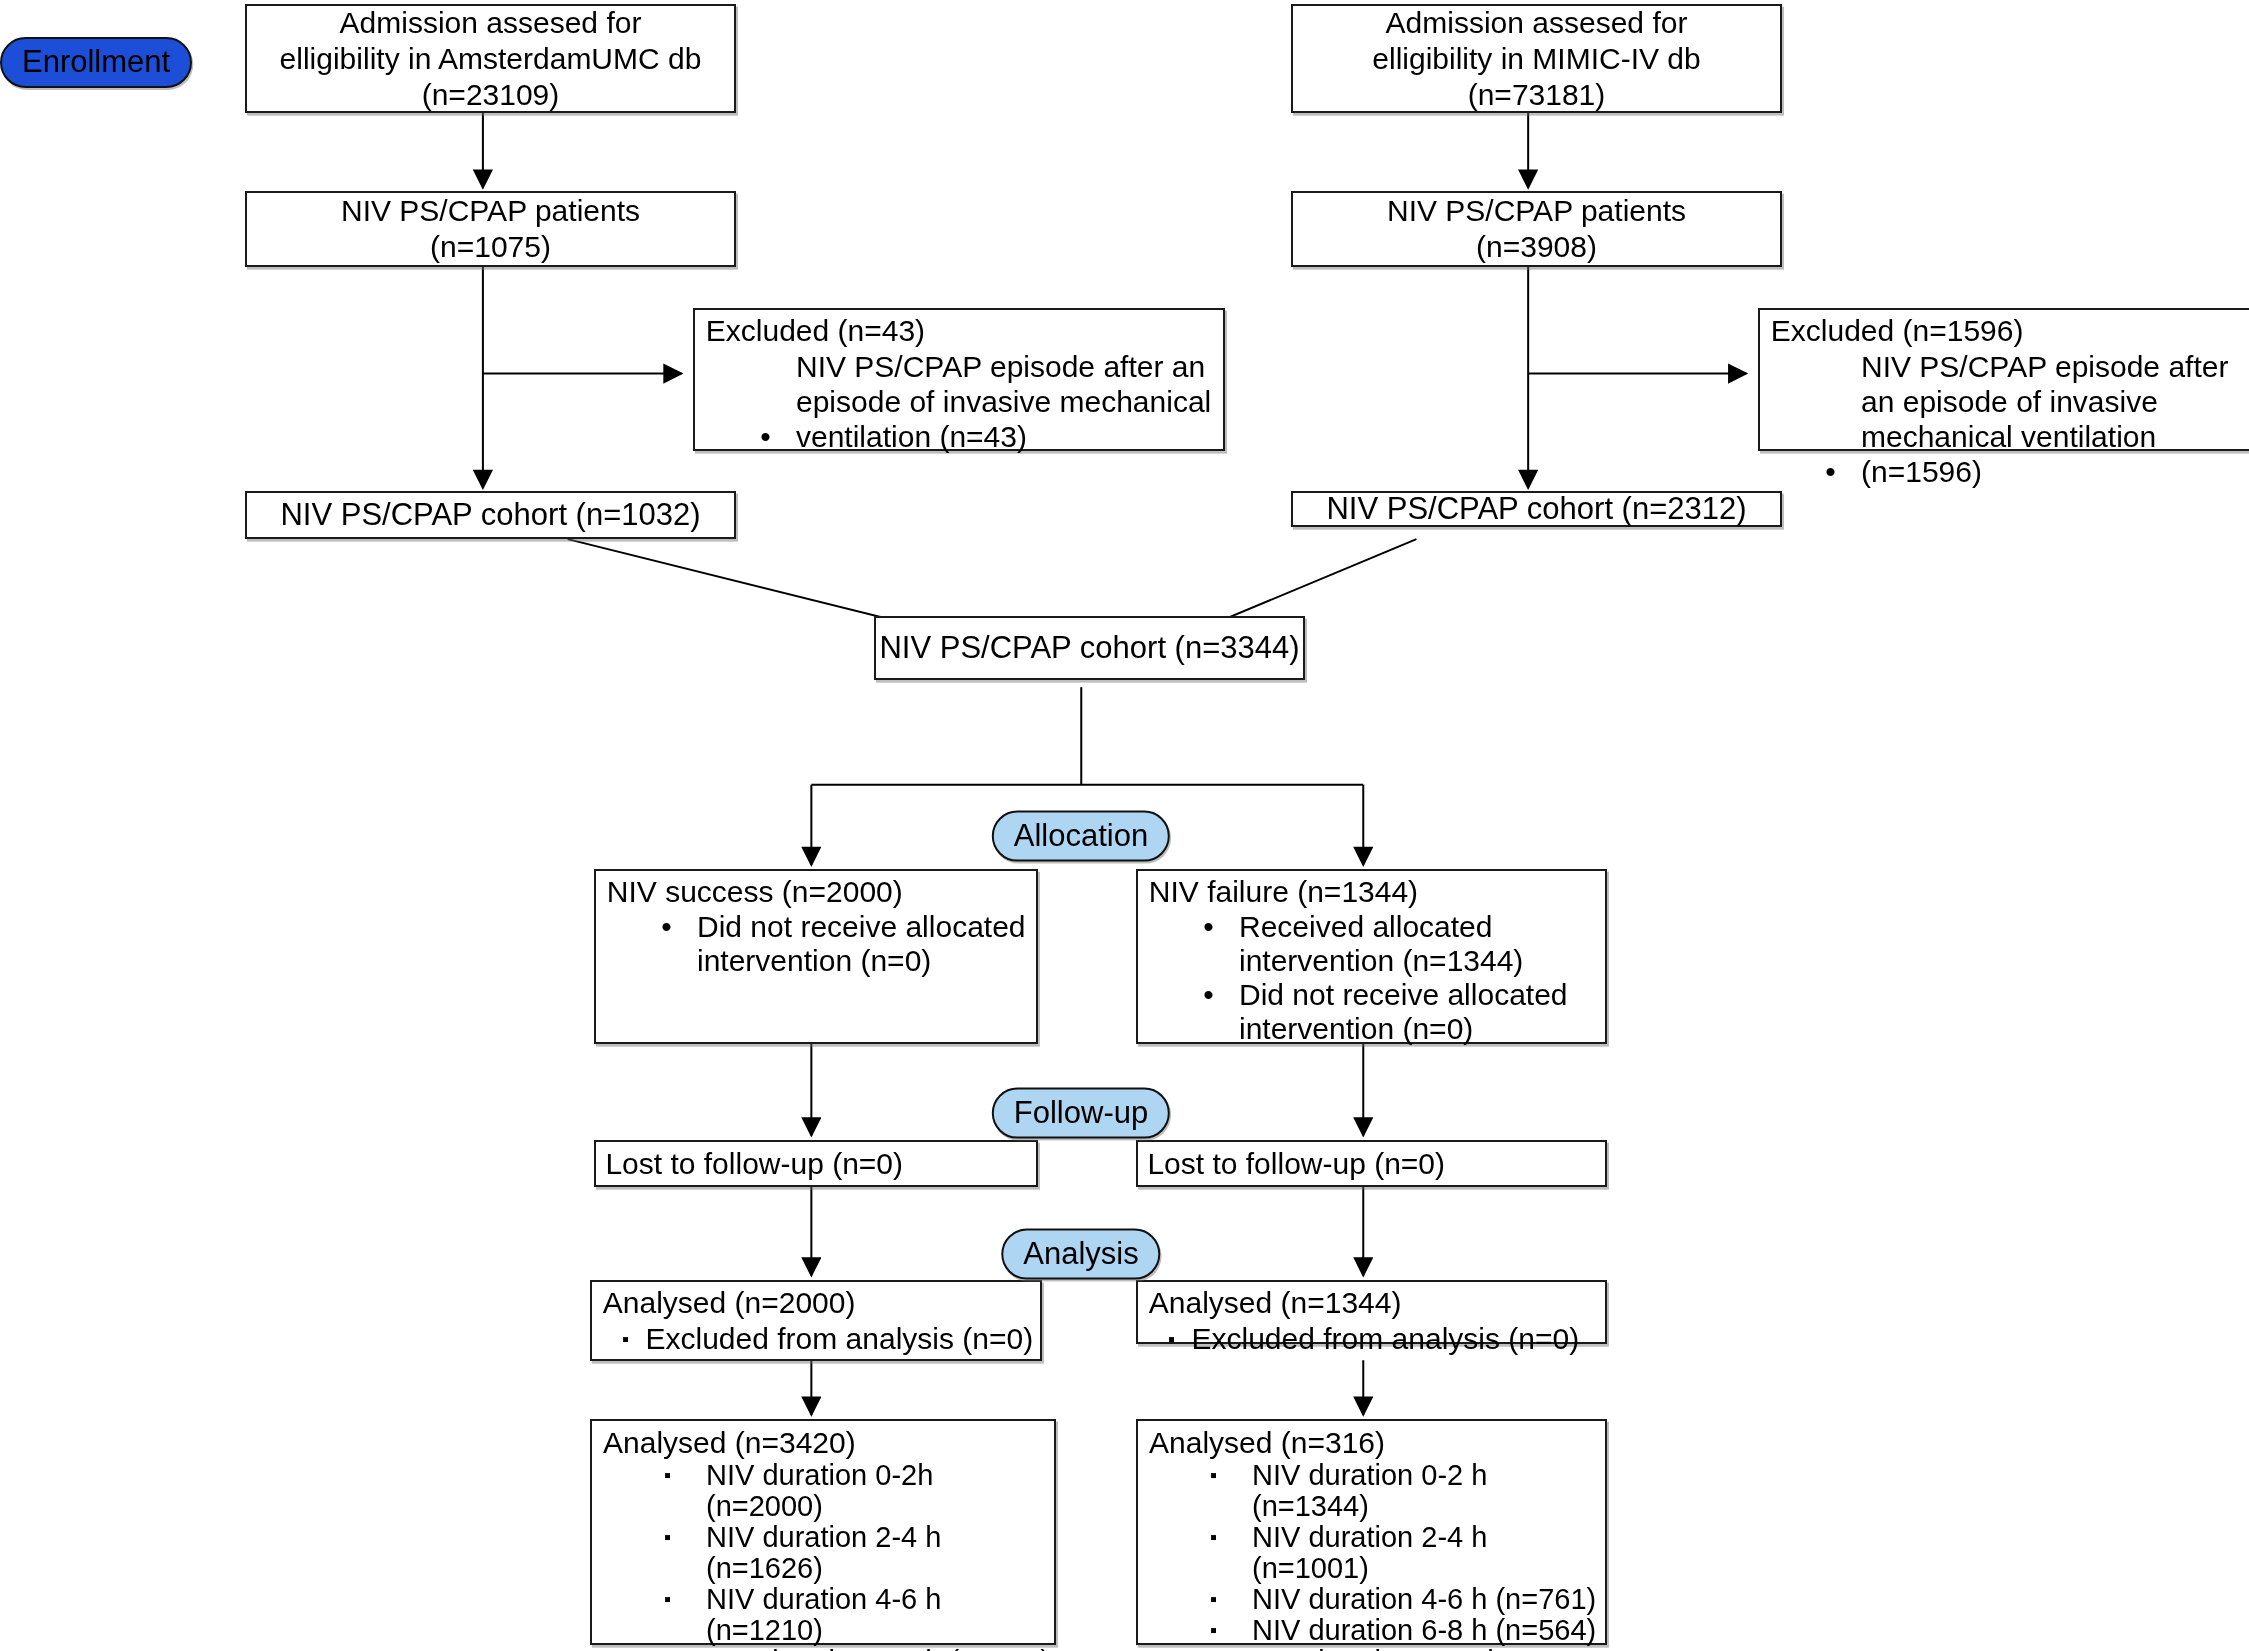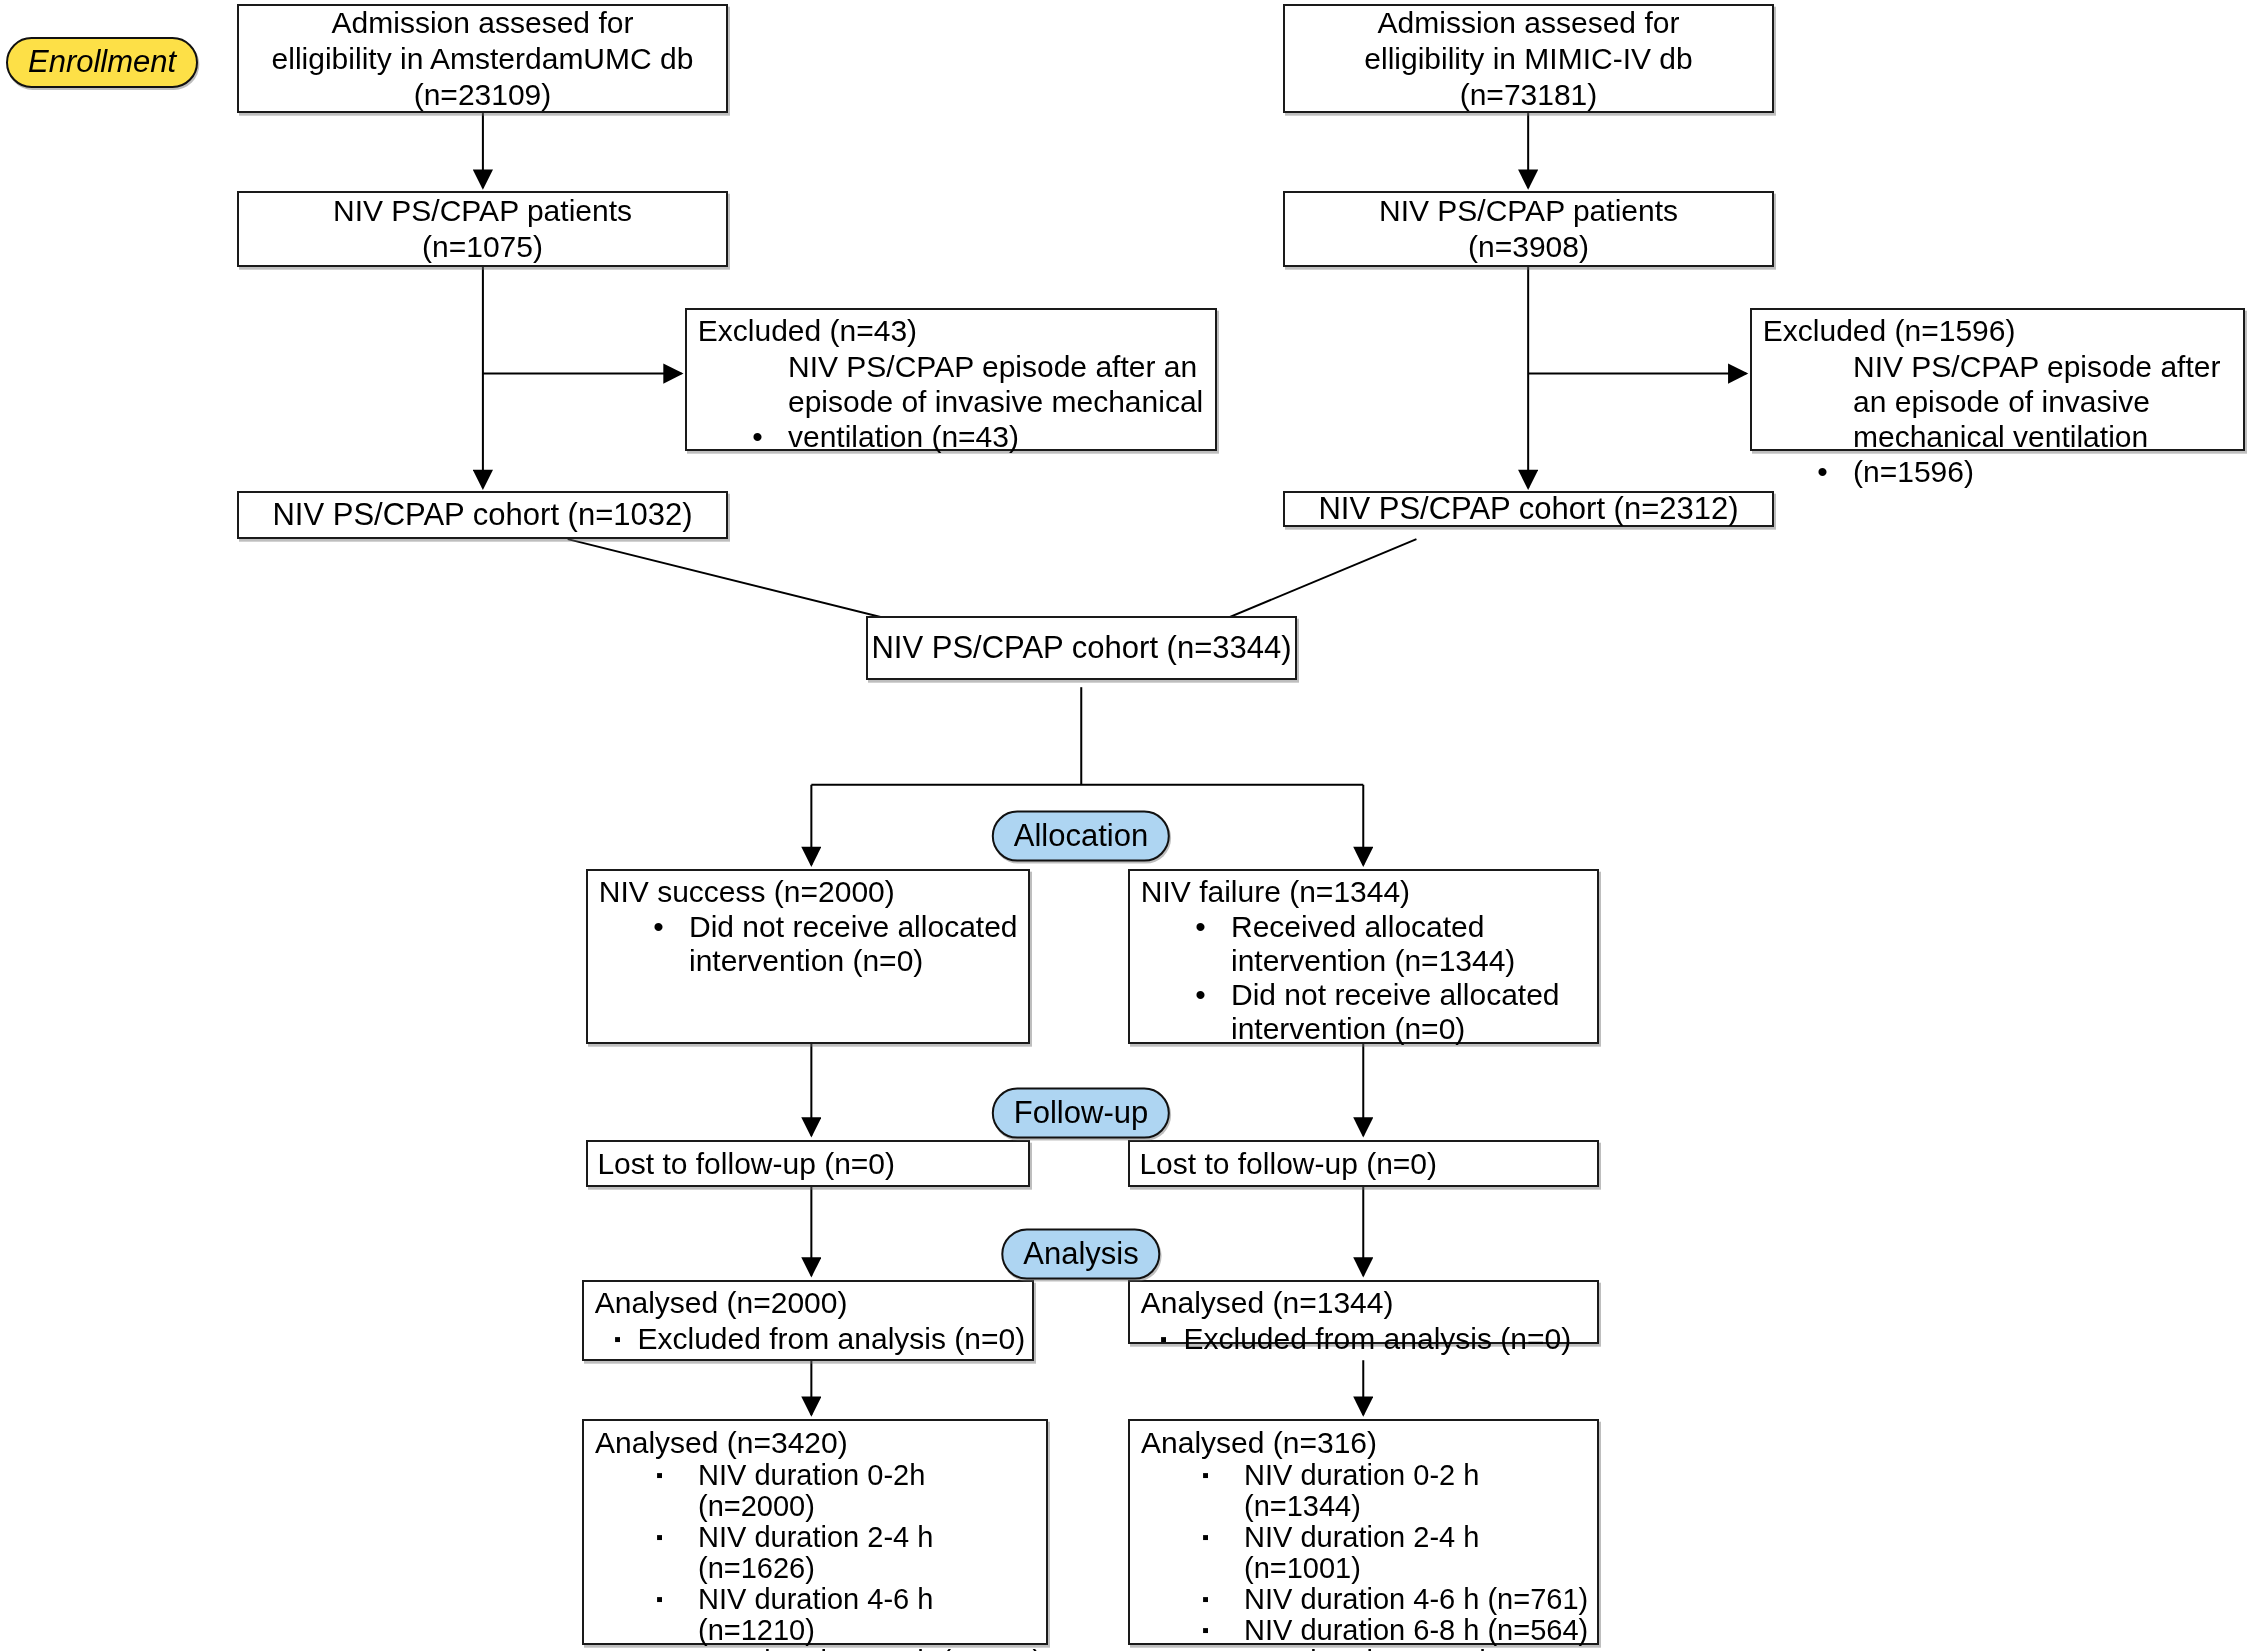--- a/index.html
+++ b/index.html
@@ -12,20 +12,21 @@
     overflow:hidden;
   }
   .wires{position:absolute;left:0;top:0;z-index:1;}
   .node{
     position:absolute;
     box-sizing:border-box;
     background:#ffffff;
     border:2px solid #1a1a1a;
     z-index:2;
     box-shadow:2px 2.7px 0 rgba(110,110,110,0.45);
+    margin-left:8px;
   }
   .center-col{display:flex;flex-direction:column;align-items:center;justify-content:center;text-align:center;}
   .ln{font-size:30px;line-height:36px;}
   .single{display:flex;align-items:center;justify-content:center;font-size:31px;}
   .single.left{justify-content:flex-start;padding-left:9.4px;font-size:30px;}
   .title{font-size:30px;line-height:36px;padding:2.7px 0 0 10.8px;}
   .li{display:flex;font-size:30px;}
   .li .t{flex:1;}
   .li.round::before{
     content:"\2022";
@@ -83,21 +84,21 @@
       <line x1="2025" y1="1166" x2="2025" y2="1285" marker-end="url(#ah)"></line>
       <line x1="1205" y1="1551" x2="1205" y2="1687" marker-end="url(#ah)"></line>
       <line x1="2025" y1="1551" x2="2025" y2="1687" marker-end="url(#ah)"></line>
       <line x1="1205" y1="1763" x2="1205" y2="1895" marker-end="url(#ah)"></line>
       <line x1="2025" y1="1763" x2="2025" y2="1895" marker-end="url(#ah)"></line>
       <line x1="1205" y1="2021" x2="1205" y2="2102" marker-end="url(#ah)"></line>
       <line x1="2025" y1="2021" x2="2025" y2="2102" marker-end="url(#ah)"></line>
     </g>
   </svg>
 
-  <div class="badge" style="left: 6px; top: 37px; background: #fde047; border-color: rgb(17, 17, 17); font-style: italic;">
+  <div class="badge" style="left: 0; top: 37px; background: #1d4ed8; border-color: rgb(17, 17, 17);">
     <span>Enrollment</span>
   </div>
   <div class="badge centered" style="left: 1081px; top: 836px; background: rgb(174, 213, 242); border-color: rgb(17, 17, 17);">
     <span>Allocation</span>
   </div>
   <div class="badge centered" style="left: 1081px; top: 1113px; background: rgb(174, 213, 242); border-color: rgb(17, 17, 17);">
     <span>Follow-up</span>
   </div>
   <div class="badge centered" style="left: 1081px; top: 1254px; background: rgb(174, 213, 242); border-color: rgb(17, 17, 17);">
     <span>Analysis</span>

